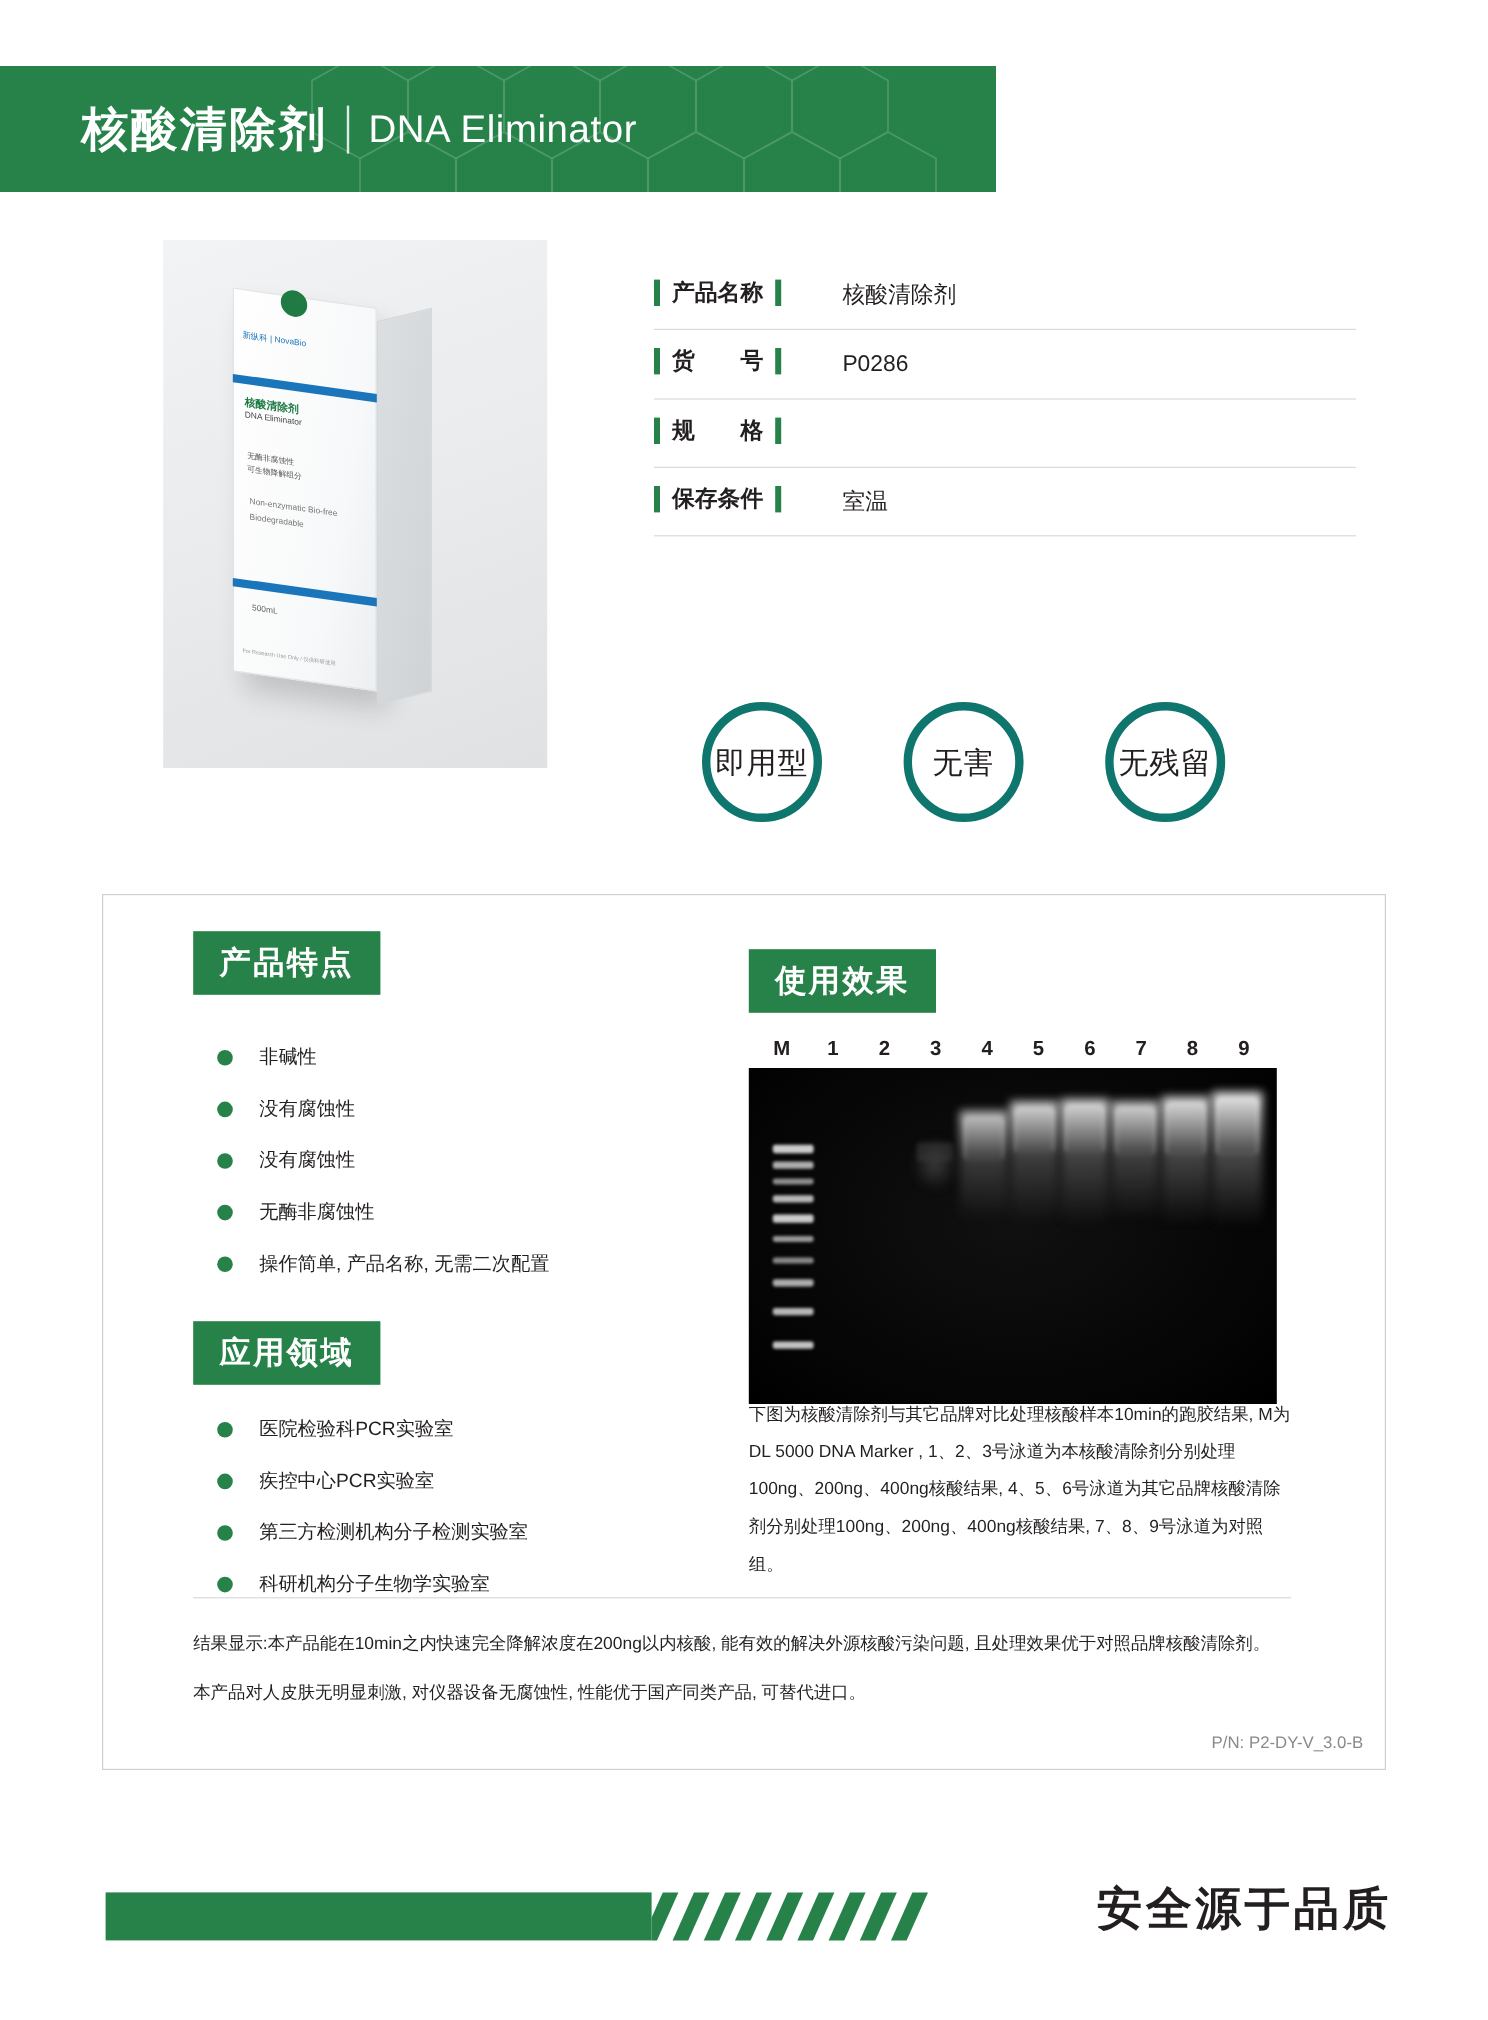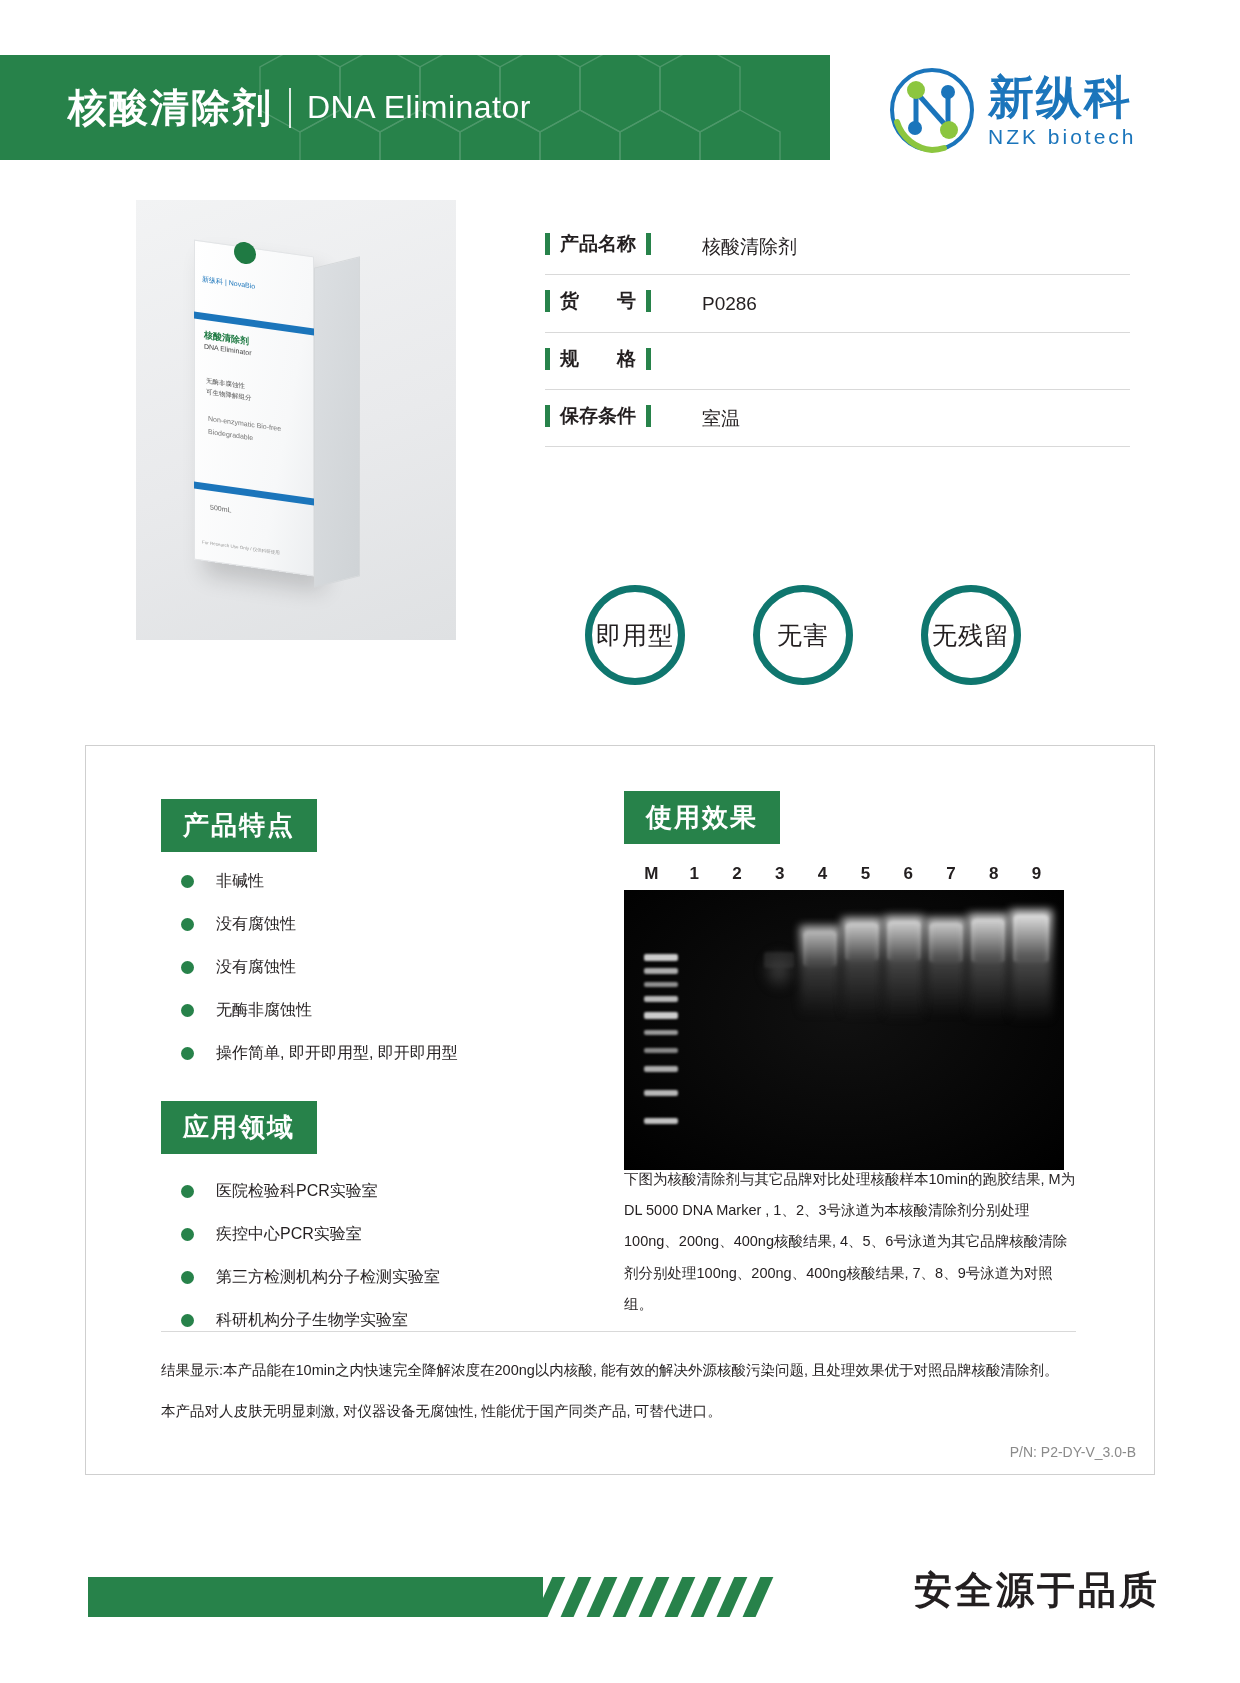--- a/index.html
+++ b/index.html
@@ -226,21 +226,21 @@
   .sec-title {
     position: absolute;
     background: #27824a;
     color: #ffffff;
     font-size: 26px;
     font-weight: bold;
     letter-spacing: 2px;
     padding: 9px 22px;
     white-space: nowrap;
   }
-  .sec-title.features { top: 53px; left: 75px; font-family: Liberation Mono, monospace; }
+  .sec-title.features { top: 30px; left: 75px; font-family: Liberation Mono, monospace; }
   .sec-title.fields   { top: 355px; left: 75px; }
   .sec-title.effect   { top: 45px; left: 538px; }
 
   ul.bullets {
     position: absolute;
     list-style: none;
     left: 95px;
   }
   ul.bullets.features { top: 125px; }
   ul.bullets.fields   { top: 435px; }
@@ -386,37 +386,20 @@
         <path d="M580 55 L620 77 L620 120 L580 142 L540 120 L540 77 Z"></path>
         <path d="M660 55 L700 77 L700 120 L660 142 L620 120 L620 77 Z"></path>
         <path d="M740 55 L780 77 L780 120 L740 142 L700 120 L700 77 Z"></path>
       </g>
     </svg>
     <div class="header-title-cn">核酸清除剂</div>
     <div class="header-sep"></div>
     <div class="header-title-en">DNA Eliminator</div>
   </div>
 
-  <div class="logo">
-    <svg class="logo-mark" viewBox="0 0 100 100">
-      <circle cx="50" cy="50" r="40" fill="none" stroke="#1b75bb" stroke-width="4"></circle>
-      <path d="M15 62 A40 40 0 0 0 50 90 A40 40 0 0 0 62 88" fill="none" stroke="#8cc63f" stroke-width="6" stroke-linecap="round"></path>
-      <line x1="34" y1="32" x2="66" y2="68" stroke="#1b75bb" stroke-width="5"></line>
-      <line x1="34" y1="32" x2="34" y2="66" stroke="#1b75bb" stroke-width="5"></line>
-      <line x1="66" y1="34" x2="66" y2="68" stroke="#1b75bb" stroke-width="5"></line>
-      <circle cx="34" cy="30" r="9" fill="#8cc63f"></circle>
-      <circle cx="66" cy="32" r="7" fill="#1b75bb"></circle>
-      <circle cx="33" cy="68" r="7" fill="#1b75bb"></circle>
-      <circle cx="67" cy="70" r="9" fill="#8cc63f"></circle>
-    </svg>
-    <div class="logo-text">
-      <span class="logo-cn">新纵科</span>
-      <span class="logo-en">NZK biotech</span>
-    </div>
-  </div>
 
   <div class="product-image">
     <div class="box3d"></div>
     <div class="box3d-side"></div>
     <div class="box-dot"></div>
     <div class="box-brand">新纵科 | NovaBio</div>
     <div class="box-line a"></div>
     <div class="box-line b"></div>
     <div class="box-t1">核酸清除剂</div>
     <div class="box-t2">DNA Eliminator</div>
@@ -487,21 +470,21 @@
       <li>
           <span class="dot"></span>
           <span>没有腐蚀性</span>
         </li>
       <li>
           <span class="dot"></span>
           <span>无酶非腐蚀性</span>
         </li>
       <li>
           <span class="dot"></span>
-          <span>操作简单, 即开即用型, 即开即用型</span>
+          <span>操作简单, 产品名称, 无需二次配置</span>
         </li>
     </ul>
 
     <div class="sec-title fields">应用领域</div>
     <ul class="bullets fields">
       <li>
           <span class="dot"></span>
           <span>医院检验科PCR实验室</span>
         </li>
       <li>

